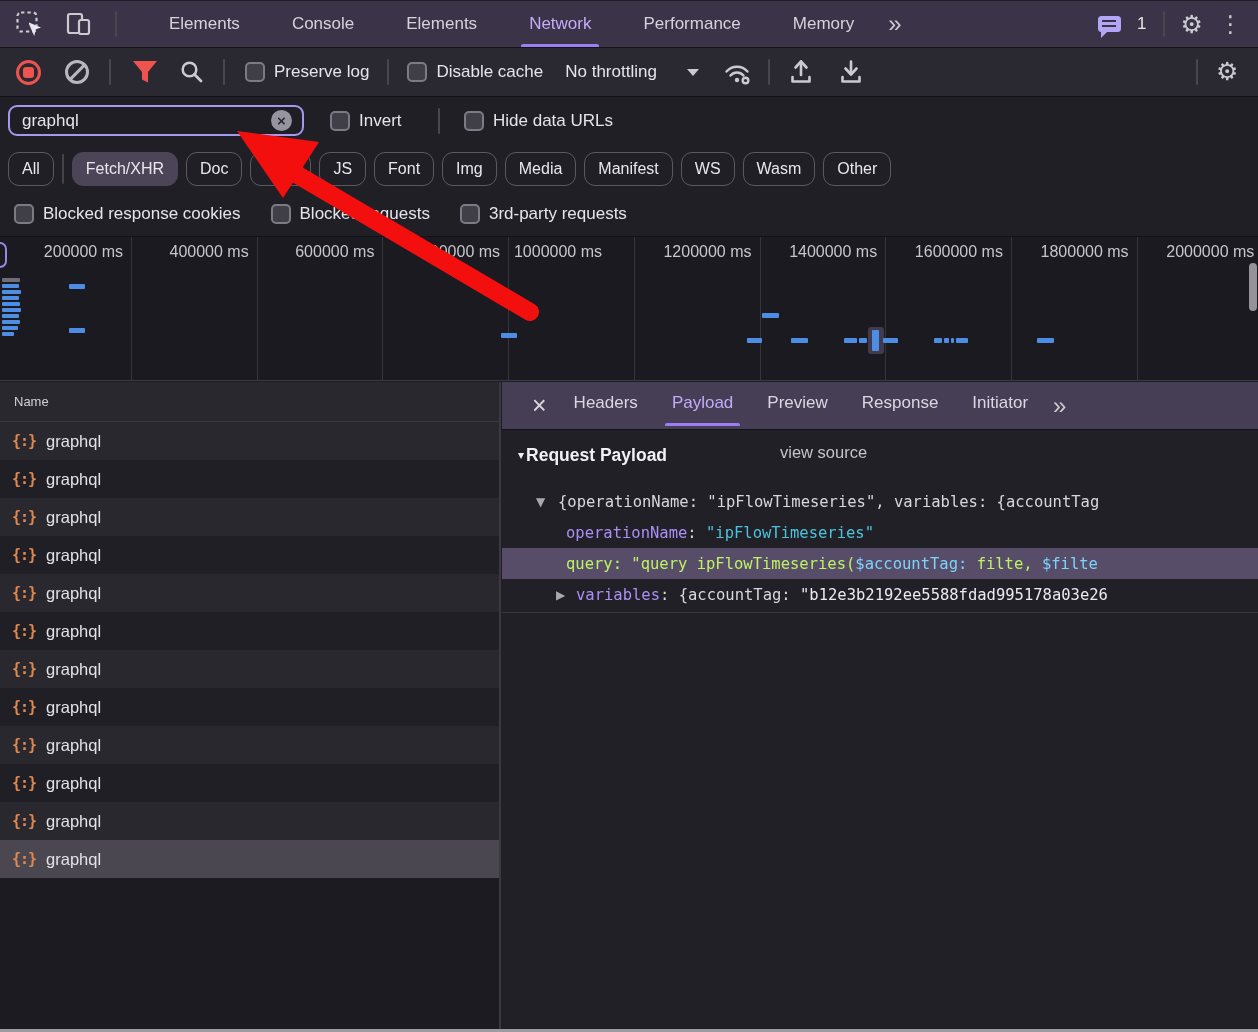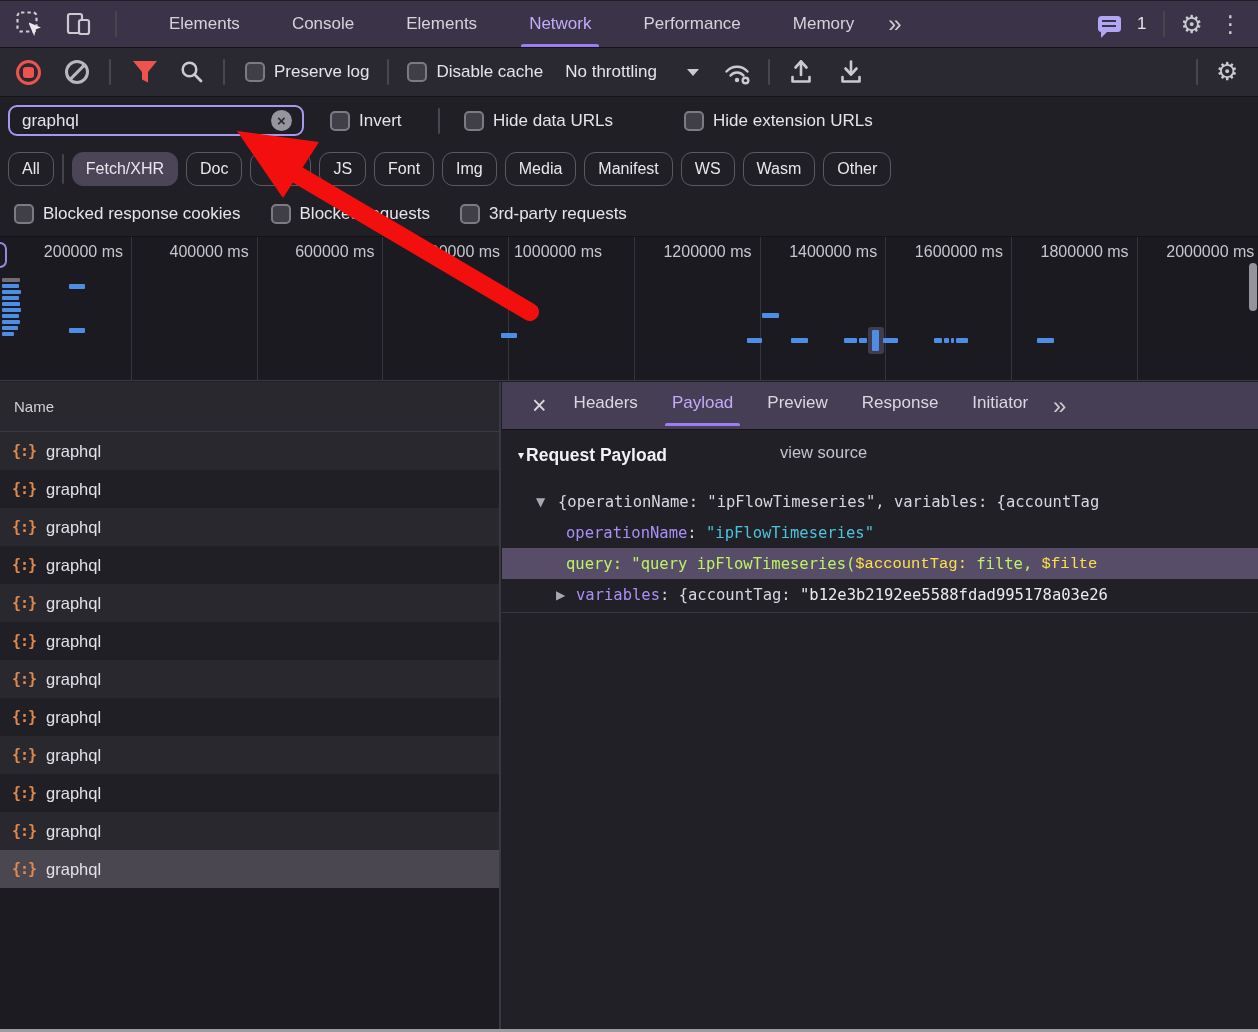--- a/index.html
+++ b/index.html
@@ -56,21 +56,21 @@
   .tl-label{position:absolute;top:6px;width:132px;text-align:right;font-size:16px;color:#c7c5cd;white-space:nowrap;}
   .wf-bar{position:absolute;border-radius:1px;}
   .wf-bar.blue{background:#4e8de4;}
   .wf-bar.gray{background:#6f6d78;}
   .wf-bar.panel{background:#423b4e;border-radius:3px;}
   #tl-left-handle{position:absolute;left:-7px;top:5px;width:14px;height:26px;border:2px solid #958ae2;border-radius:8px;background:#1b1a20;box-sizing:border-box;}
   #tl-scroll-thumb{position:absolute;right:1px;top:26px;width:8px;height:48px;border-radius:4px;background:#aaa8b1;opacity:.85;}
 
   
   #net-pane{left:0;top:382px;width:501px;height:650px;background:#1c1b21;border-right:2px solid #3a3840;box-sizing:border-box;}
-  #net-header{height:50px;background:#29282f;border-bottom:1px solid #3a3840;display:flex;align-items:center;padding-left:14px;box-sizing:border-box;font-size:15px;color:#d2d0d7;}
+  #net-header{height:40px;background:#29282f;border-bottom:1px solid #3a3840;display:flex;align-items:center;padding-left:14px;box-sizing:border-box;font-size:13px;color:#d2d0d7;}
   .net-row{height:38px;display:flex;align-items:center;padding-left:12px;gap:10px;font-size:16.5px;color:#e3e1e8;}
   .net-row:nth-child(odd){background:#29282f;}
   .net-row:nth-child(even){background:#201f25;}
   .net-row.sel{background:#4a4751;}
   .json-icon{font-family:"DejaVu Sans Mono",monospace;font-size:15px;font-weight:bold;color:#e0894f;letter-spacing:-1px;}
 
   
   #detail-pane{left:502px;top:382px;width:756px;height:650px;background:#212026;}
   #detail-tabs{position:absolute;left:0;top:0;width:756px;height:48px;background:#463e54;display:flex;align-items:center;padding-left:20px;box-sizing:border-box;border-bottom:1px solid #141318;}
   .close-x{font-size:25px;color:#d9d7de;padding:0 10px;line-height:1;}
@@ -81,21 +81,21 @@
   #payload-header .tri{font-size:12px;color:#f2f0f6;margin-left:16px;}
   #payload-header .t{font-size:17.5px;font-weight:bold;color:#f2f0f6;margin-left:2px;}
   #payload-header .vs{font-size:16.5px;color:#c6c3cd;position:absolute;left:278px;top:3px;white-space:nowrap;}
   .pl-row{position:absolute;left:0;width:756px;height:31px;display:flex;align-items:center;font-family:"DejaVu Sans Mono",monospace;font-size:15.5px;white-space:pre;overflow:hidden;}
   .pl-row.sel{background:#574d69;}
   .pl-toggle{position:absolute;font-size:12px;color:#a9a7b2;font-family:"DejaVu Sans",sans-serif;}
   .c-plain{color:#d8d6de;}
   .c-key{color:#a98ff5;}
   .c-string{color:#4cc3dc;}
   .c-sel{color:#bef264;}
-  .c-var{color:#fde047;font-family:Liberation Mono, monospace;}
+  .c-var{color:#7dd3fc;}
   .c-bright{color:#eceaf0;}
   #payload-hairline{position:absolute;left:0;top:230px;width:756px;height:1px;background:#39373f;}
 
   #window-edge{left:0;top:1029px;width:1258px;height:3px;background:#9d9ba2;}
   #arrow-overlay{position:absolute;left:0;top:0;width:1258px;height:1032px;pointer-events:none;z-index:40;}
   svg.icon{display:block;}
 </style>
 </head>
 <body>
 
@@ -194,24 +194,20 @@
       <span class="clear-btn">×</span>
     </div>
     <div class="cbgroup" style="left:330px;">
       <span class="cb"></span>
       <span class="lbl">Invert</span>
     </div>
     <span class="vsep abs" style="left:438px;top:11px;"></span>
     <div class="cbgroup" style="left:464px;">
       <span class="cb"></span>
       <span class="lbl">Hide data URLs</span>
-    </div>
-    <div class="cbgroup" style="left:684px;">
-      <span class="cb"></span>
-      <span class="lbl">Hide extension URLs</span>
     </div>
   </div>
 
   <div id="chips" class="abs">
       <div class="chip">All</div>
       <span class="chip-sep"></span>
       <div class="chip sel">Fetch/XHR</div>
       <div class="chip">Doc</div>
       <div class="chip">CSS</div>
       <div class="chip">JS</div>

